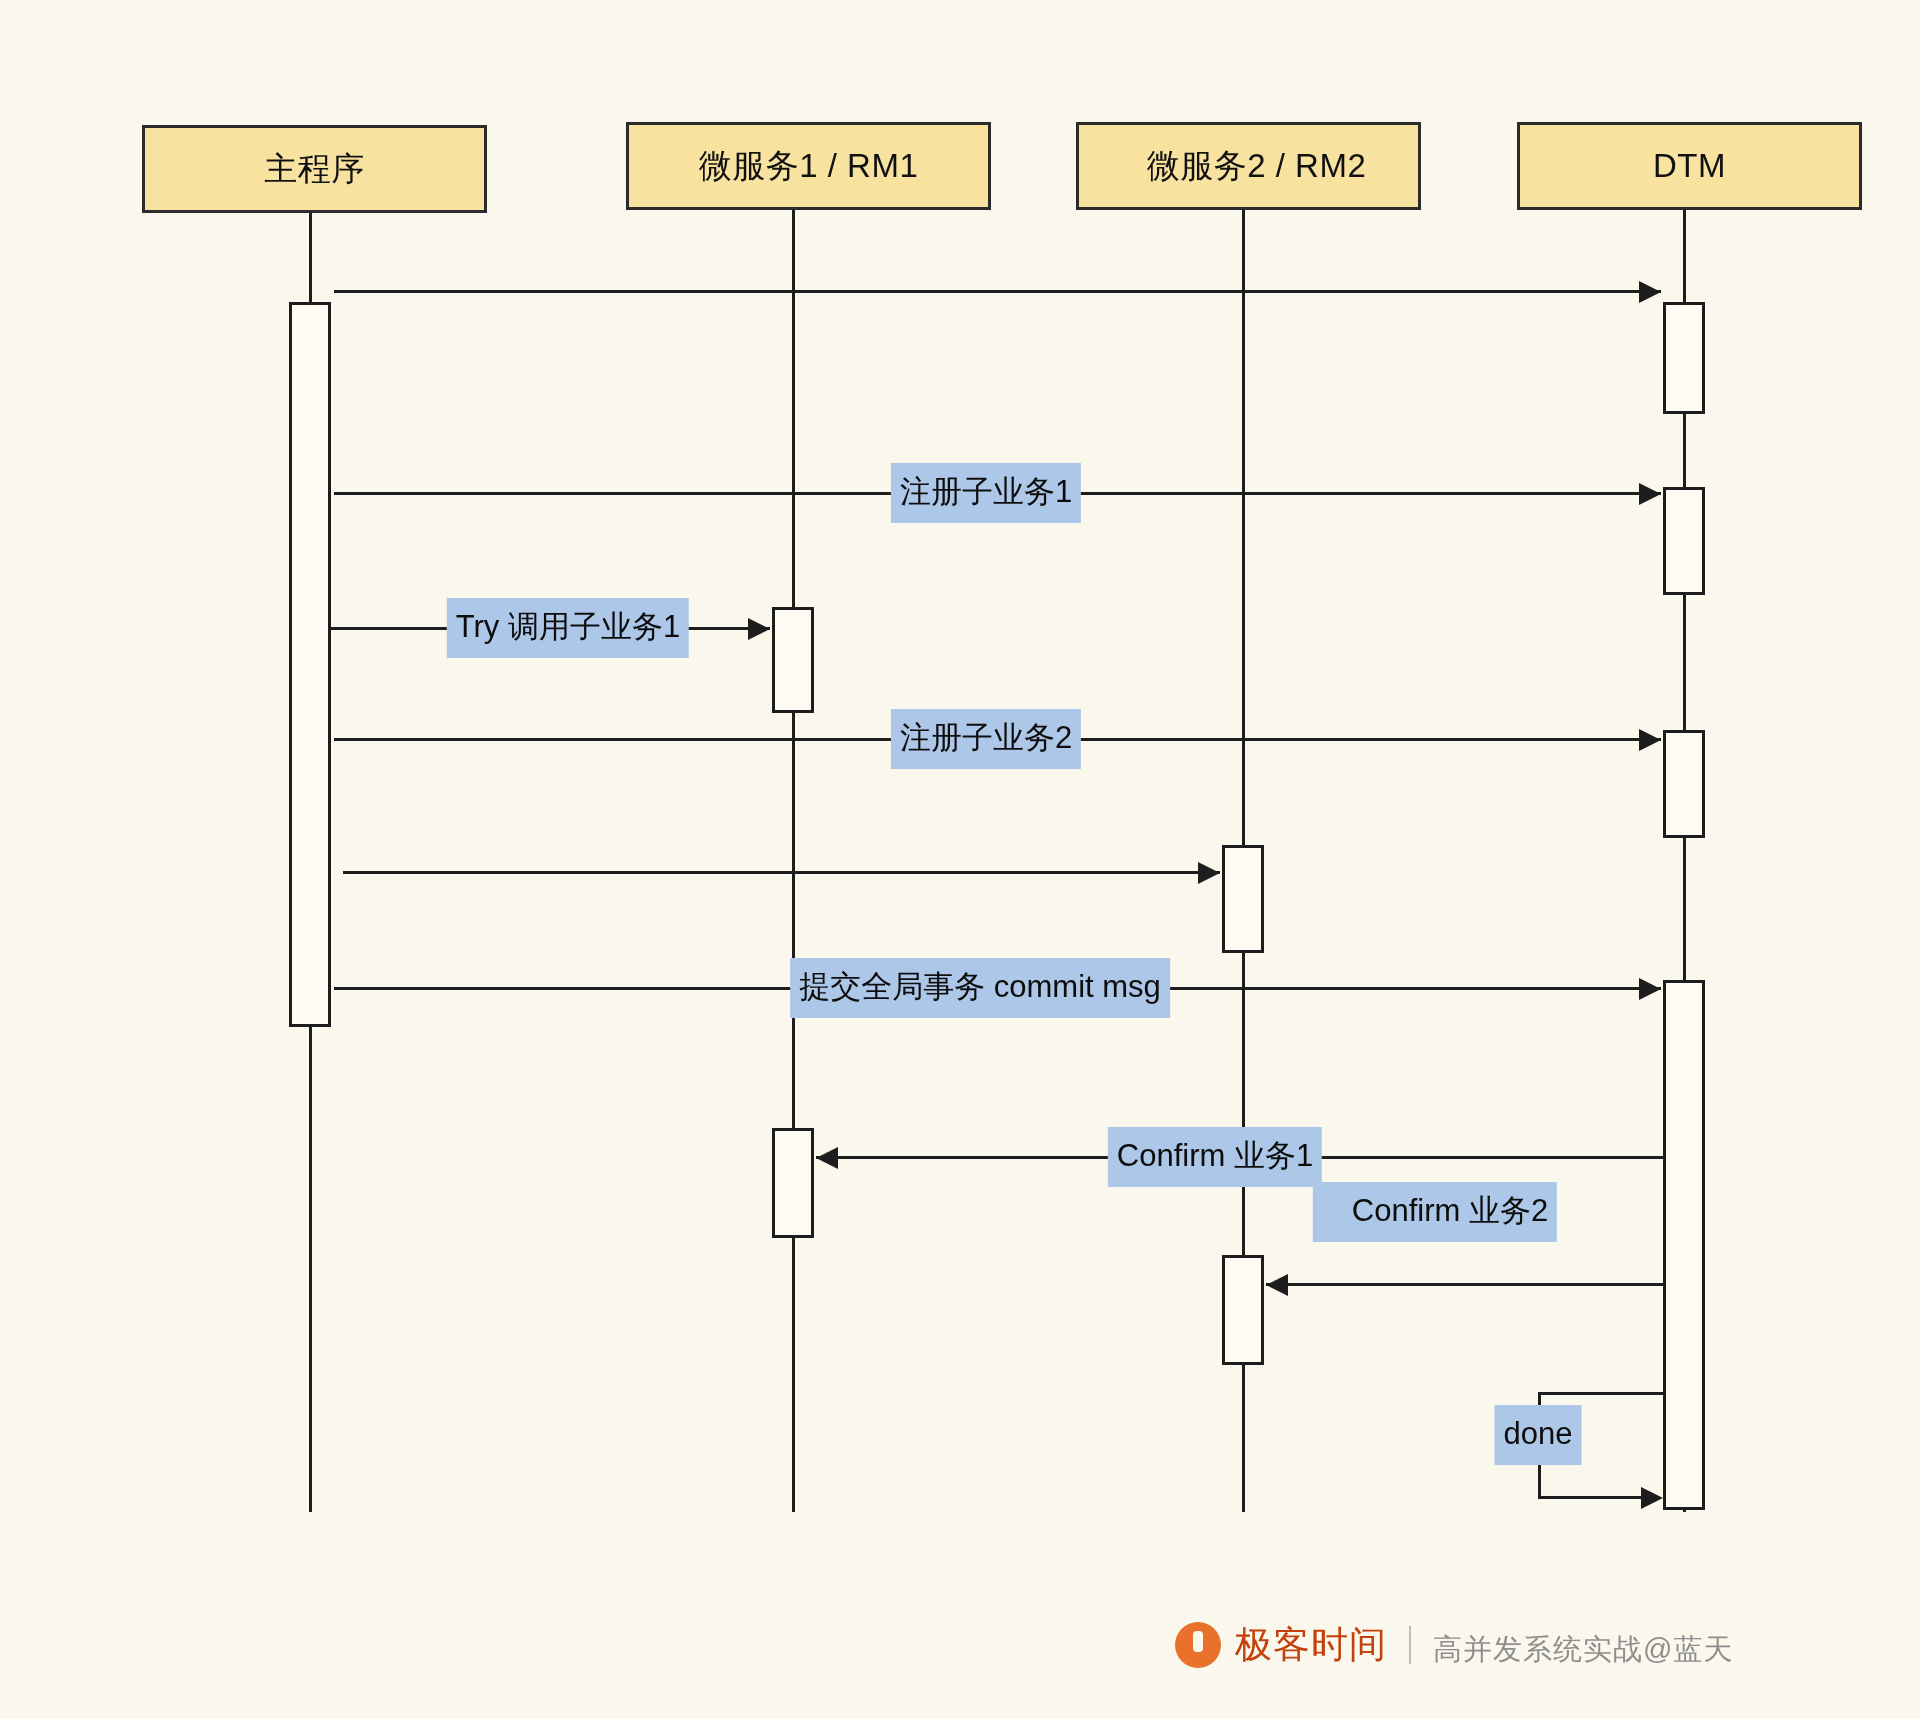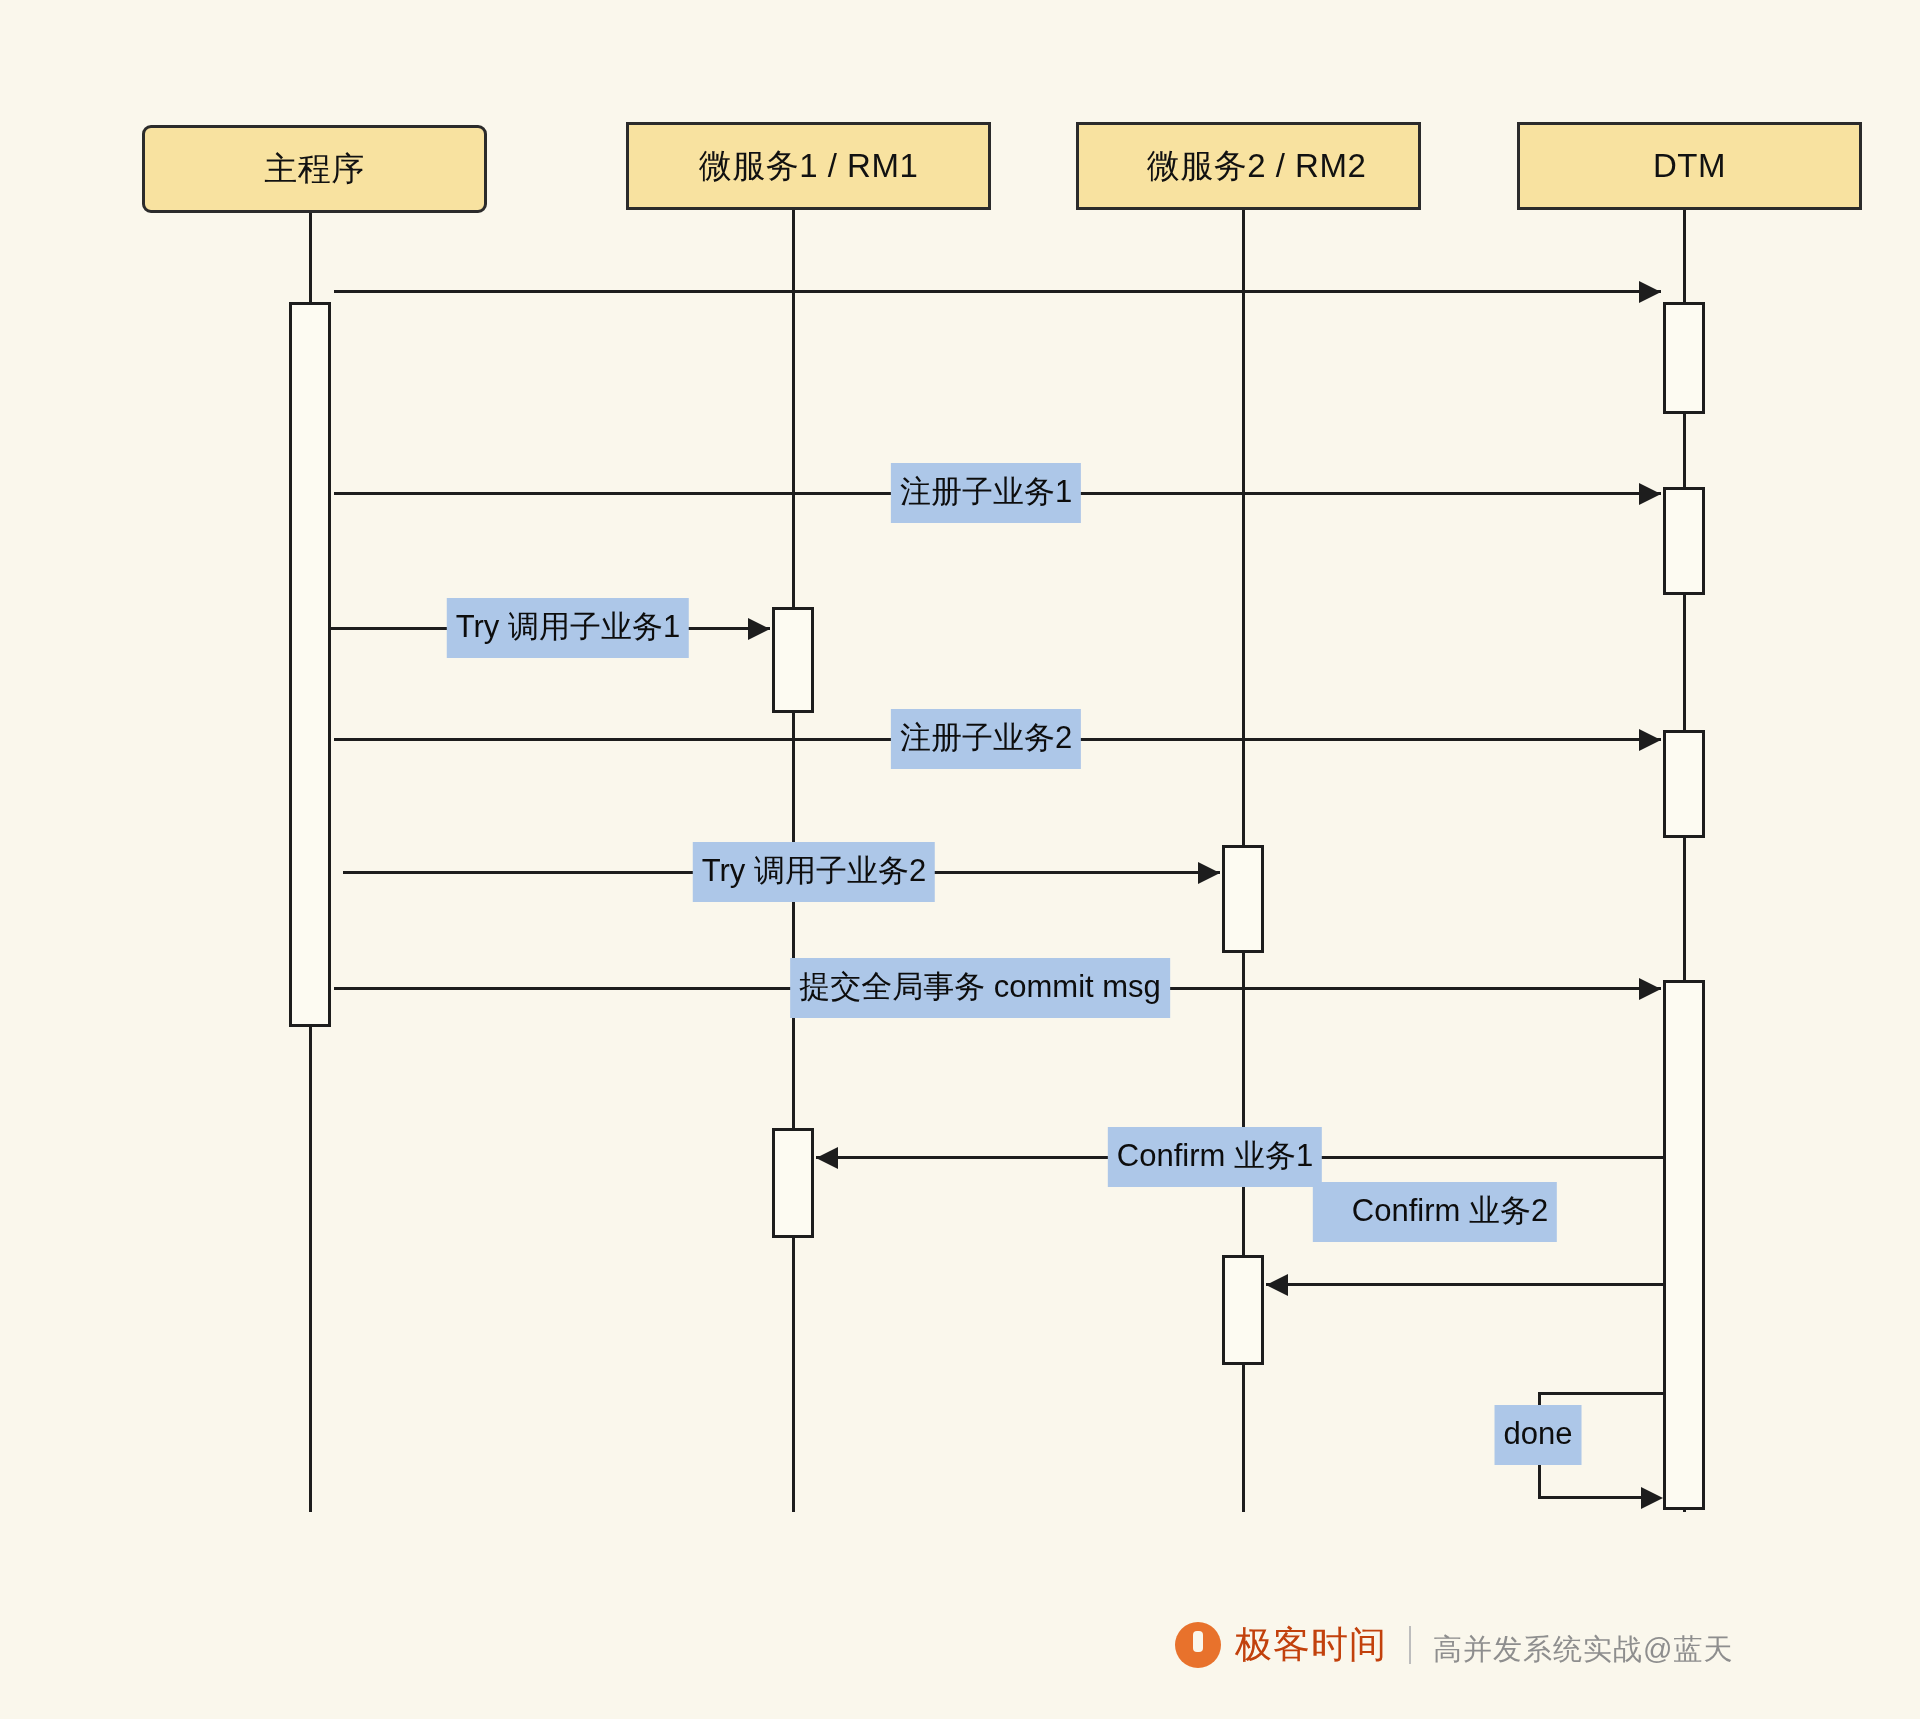--- a/index.html
+++ b/index.html
@@ -173,26 +173,25 @@
     <div class="activation" style="left: 1663px; top: 487px; height: 108px;"></div>
     <div class="activation" style="left: 772px; top: 607px; height: 106px;"></div>
     <div class="activation" style="left: 1663px; top: 730px; height: 108px;"></div>
     <div class="activation" style="left: 1222px; top: 845px; height: 108px;"></div>
     <div class="activation" style="left: 1663px; top: 980px; height: 530px;"></div>
     <div class="activation" style="left: 772px; top: 1128px; height: 110px;"></div>
     <div class="activation" style="left: 1222px; top: 1255px; height: 110px;"></div>
     <div class="msg-label" style="left: 986px; top: 493px;">注册子业务1</div>
     <div class="msg-label" style="left: 568px; top: 628px;">Try 调用子业务1</div>
     <div class="msg-label" style="left: 986px; top: 739px;">注册子业务2</div>
-    <div class="msg-label" style="left: 814px; top: 872px;">Try 调用子业务2</div>
     <div class="msg-label" style="left: 980px; top: 988px;">提交全局事务 commit msg</div>
     <div class="msg-label" style="left: 1215px; top: 1157px;">Confirm 业务1</div>
     <div class="msg-label" style="left: 1435px; top: 1212px; padding-left: 39px;">Confirm 业务2</div>
     <div class="msg-label" style="left: 1538px; top: 1435px;">done</div>
-    <div class="participant" style="left: 142px; top: 125px; width: 345px; height: 88px; border-radius: 9px;">
+    <div class="participant" style="left: 142px; top: 125px; width: 345px; height: 88px;">
       <span>主程序</span>
     </div>
     <div class="participant" style="left: 626px; top: 122px; width: 365px; height: 88px;">
       <span>微服务1 / RM1</span>
     </div>
     <div class="participant" style="left: 1076px; top: 122px; width: 345px; height: 88px; padding-left: 16px;">
       <span>微服务2 / RM2</span>
     </div>
     <div class="participant" style="left: 1517px; top: 122px; width: 345px; height: 88px;">
       <span>DTM</span>

